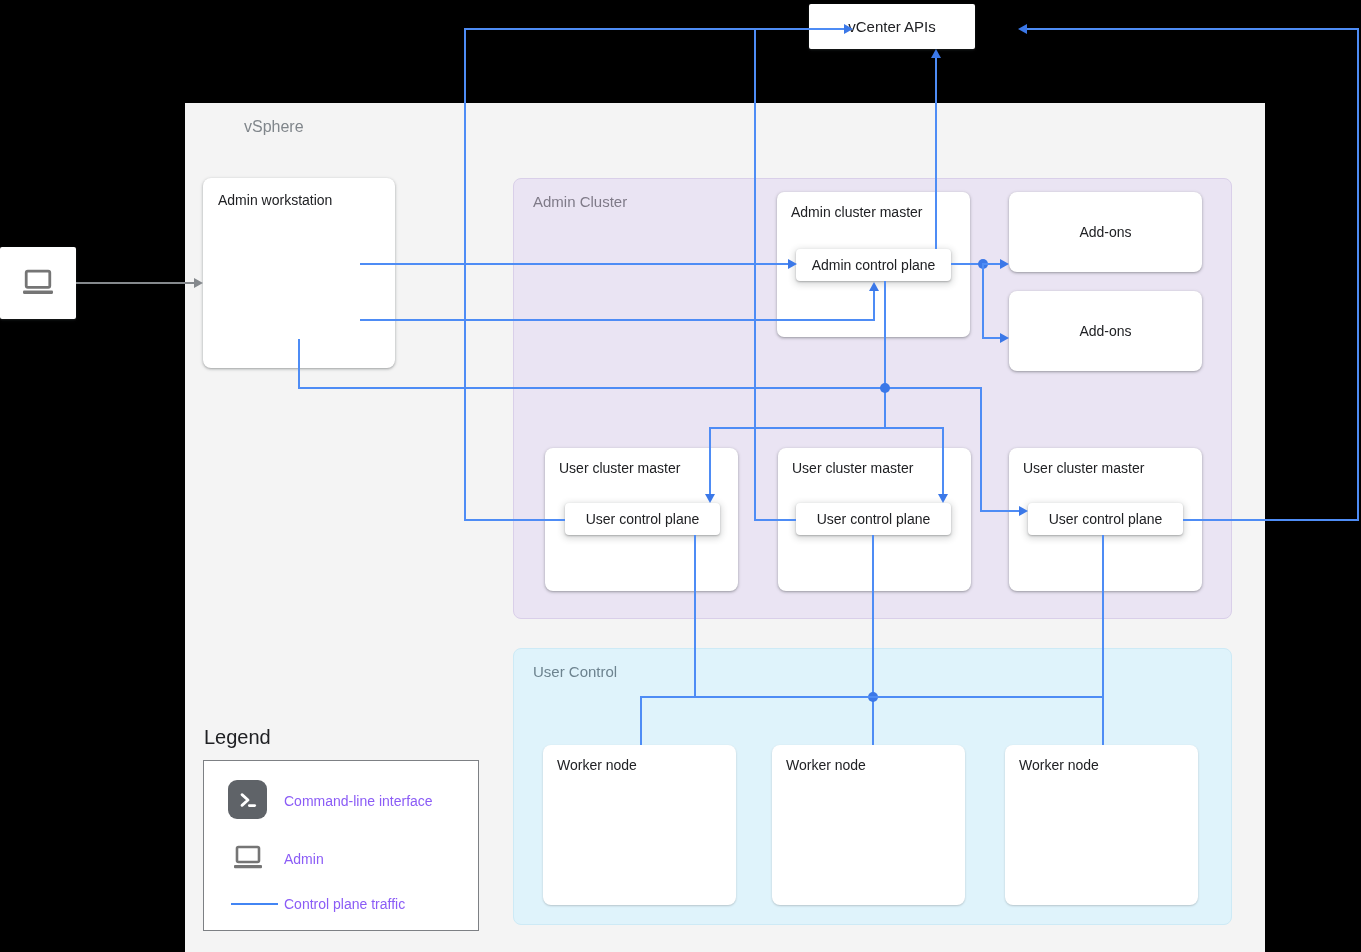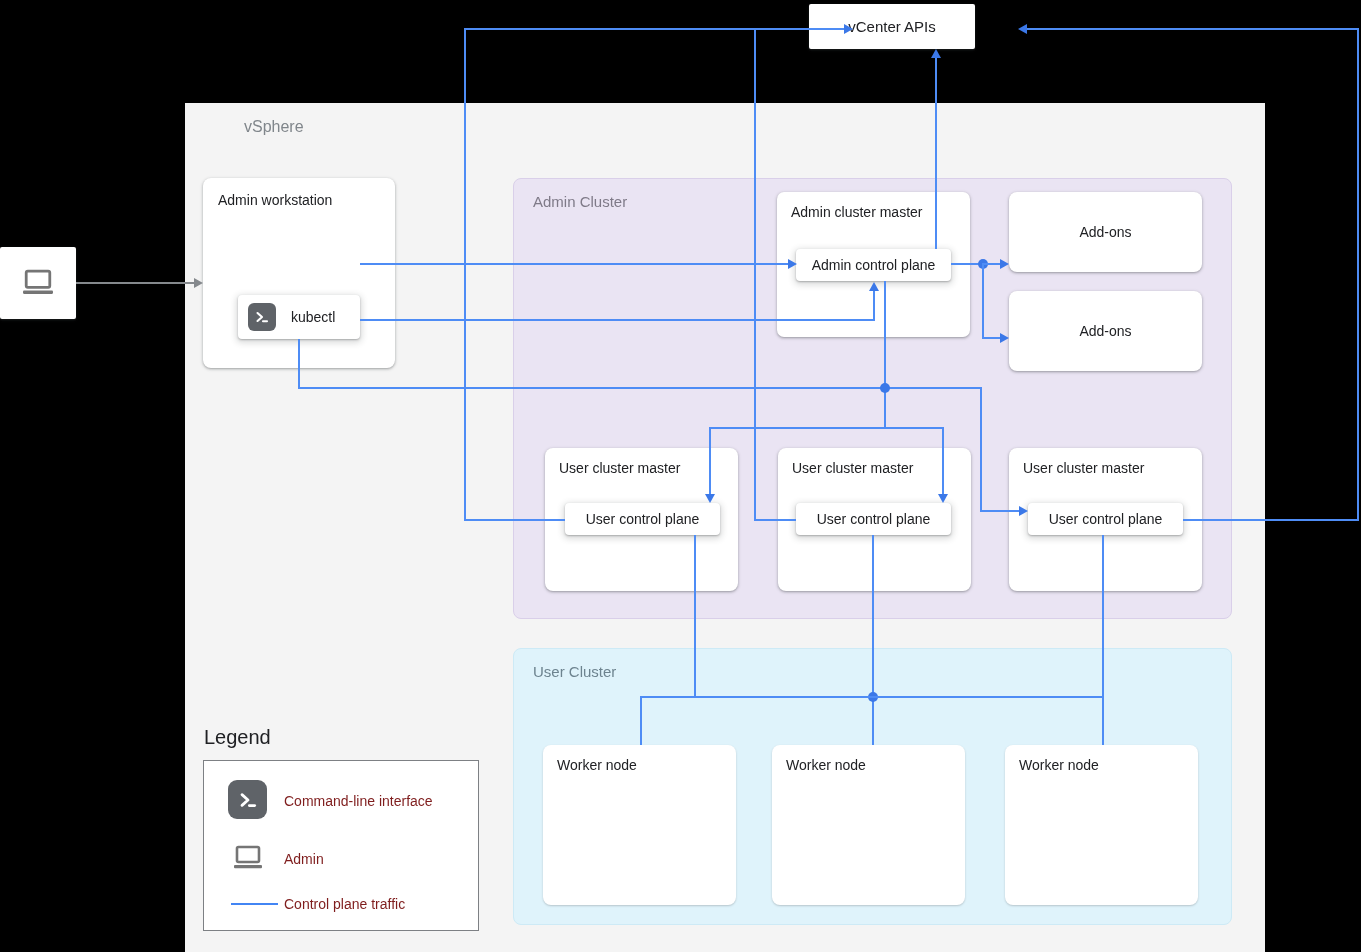--- a/index.html
+++ b/index.html
@@ -29,63 +29,54 @@
   .ar,.al,.au,.ad{position:absolute;width:0;height:0;}
   .ar{border-top:5px solid transparent;border-bottom:5px solid transparent;border-left:9px solid #3b78e8;}
   .al{border-top:5px solid transparent;border-bottom:5px solid transparent;border-right:9px solid #3b78e8;}
   .au{border-left:5px solid transparent;border-right:5px solid transparent;border-bottom:9px solid #3b78e8;}
   .ad{border-left:5px solid transparent;border-right:5px solid transparent;border-top:9px solid #3b78e8;}
   .gray-hl{position:absolute;height:2px;background:#85898d;}
   .gray-ar{position:absolute;width:0;height:0;border-top:5px solid transparent;border-bottom:5px solid transparent;border-left:9px solid #85898d;}
   
   .legend-title{position:absolute;font-size:20px;font-weight:500;color:#202124;}
   .legend-box{position:absolute;background:#fff;border:1px solid #7d8084;}
-  .legend-label{position:absolute;font-size:14px;color:#7f1d1d;white-space:nowrap;}
+  .legend-label{position:absolute;font-size:14px;color:#8b5cf6;white-space:nowrap;}
 </style>
 </head>
 <body>
 
 <div id="stage">
 
   <div class="abs" style="left:185px;top:103px;width:1080px;height:849px;background:#f4f4f4;">
     <div class="region-label" style="left:33px;top:15px;margin-left:26px;">vSphere</div>
   </div>
 
   <div class="abs" style="left:513px;top:178px;width:719px;height:441px;background:#eae4f3;border:1px solid #d9cfe9;border-radius:8px;box-sizing:border-box;z-index:1;">
     <div class="region-label" style="left:19px;top:14px;font-size:15px;color:#7f7a88;">Admin Cluster</div>
   </div>
 
   <div class="abs" style="left:513px;top:648px;width:719px;height:277px;background:#dff3fb;border:1px solid #cdeaf6;border-radius:8px;box-sizing:border-box;z-index:1;">
-    <div class="region-label" style="left:19px;top:14px;font-size:15px;color:#6d838f;">User Cluster</div>
+    <div class="region-label" style="left:19px;top:14px;font-size:15px;color:#6d838f;">User Control</div>
   </div>
 
   <div class="node centered" style="left:809px;top:4px;width:166px;height:45px;border-radius:2px;font-size:15px;">
     <span>vCenter APIs</span>
   </div>
 
   <div class="node centered" style="left:0px;top:247px;width:76px;height:72px;border-radius:2px;">
     <span class="abs" style="color:#757575;position:static;display:flex;">
       <svg width="38" height="30" viewBox="0 0 34 28">
           <rect x="6" y="3" width="22" height="15" rx="1.5" fill="none" stroke="currentColor" stroke-width="2.6"></rect>
           <rect x="3" y="21" width="28" height="3.2" rx="1" fill="currentColor"></rect>
         </svg>
     </span>
   </div>
 
   <div class="node" style="left:203px;top:178px;width:192px;height:190px;">
     <div class="node-title" style="left:15px;top:14px;">Admin workstation</div>
-  </div>
-  <div class="chip" style="left:238px;top:295px;width:122px;height:44px;justify-content:flex-start;">
-    <span class="term" style="width:28px;height:28px;margin-left:10px;">
-      <svg width="18" height="18" viewBox="0 0 18 18">
-          <path d="M4.5 5l4.5 4-4.5 4" fill="none" stroke="#fff" stroke-width="2.1" stroke-linecap="round" stroke-linejoin="round"></path>
-          <path d="M10 13.2h4" stroke="#fff" stroke-width="2.1" stroke-linecap="round"></path>
-        </svg>
-    </span>
-    <span style="margin-left:15px;">kubectl</span>
   </div>
 
   <div class="node" style="left:777px;top:192px;width:193px;height:145px;border-radius:7px;">
     <div class="node-title">Admin cluster master</div>
   </div>
   <div class="chip" style="left:796px;top:249px;width:155px;height:32px;">
     <span>Admin control plane</span>
   </div>
 
   <div class="node centered" style="left:1009px;top:192px;width:193px;height:80px;">

